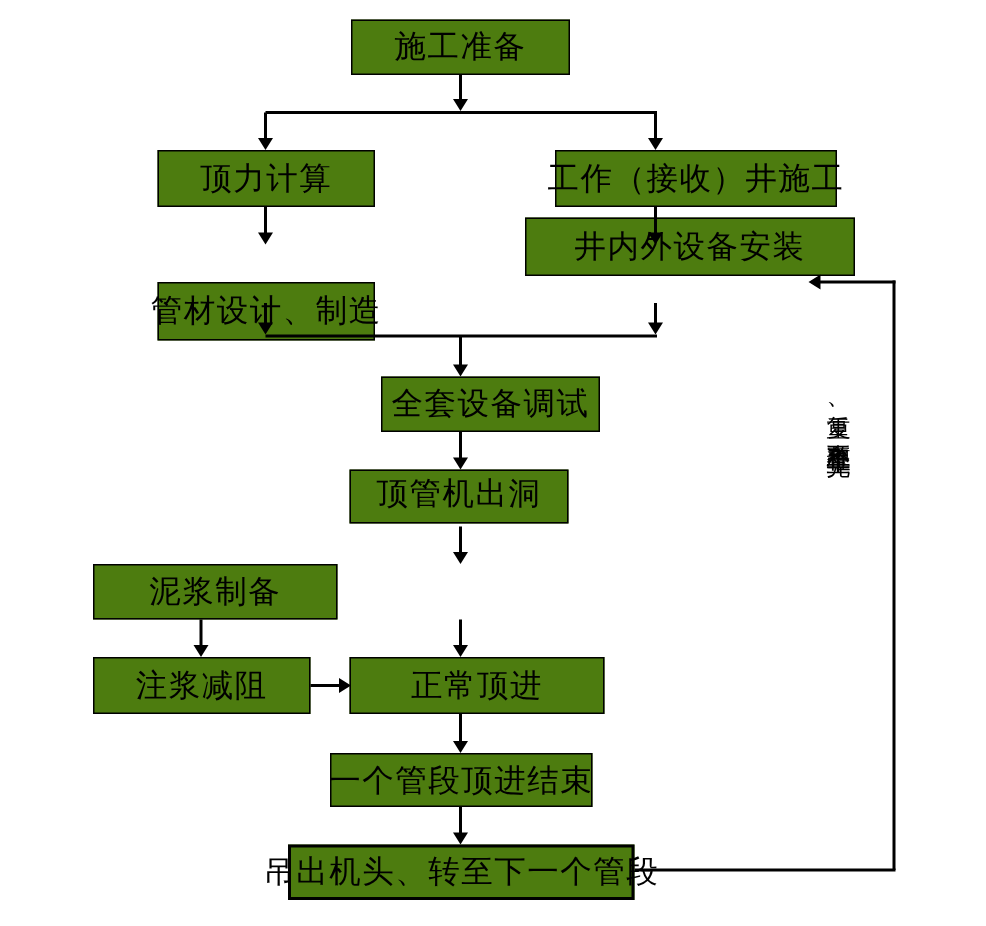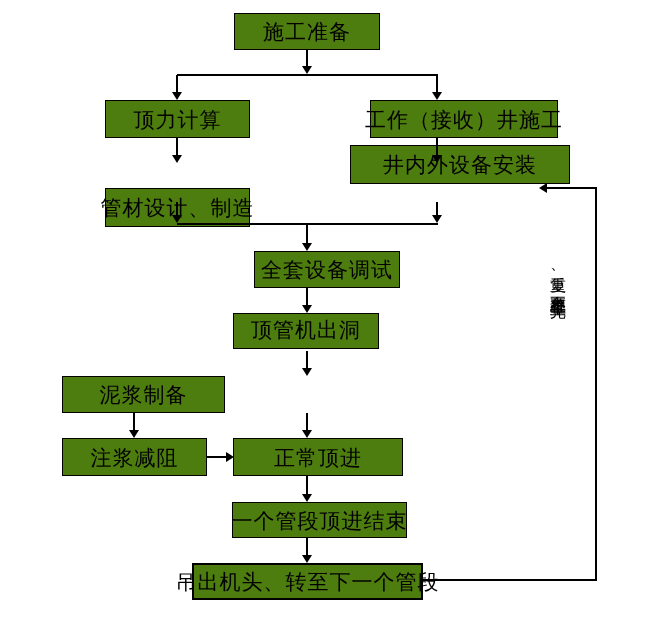--- a/index.html
+++ b/index.html
@@ -75,21 +75,21 @@
   <div class="node" style="left:234px; top:13px;  width:146px; height:37px;">施工准备</div>
   <div class="node" style="left:105px; top:100px; width:145px; height:38px;">顶力计算</div>
   <div class="node" style="left:350px; top:100px; width:188px; height:38px;margin-left:20px;">工作（接收）井施工</div>
   <div class="node" style="left:105px; top:163px; width:145px; height:39px;margin-top:25px;">管材设计、制造</div>
   <div class="node" style="left:350px; top:145px; width:220px; height:39px;">井内外设备安装</div>
   <div class="node" style="left:233px; top:251px; width:146px; height:37px;margin-left:21px;">全套设备调试</div>
   <div class="node" style="left:233px; top:313px; width:146px; height:36px;font-family:Liberation Mono, monospace;">顶管机出洞</div>
   <div class="node" style="left:62px;  top:376px; width:163px; height:37px;">泥浆制备</div>
   <div class="node" style="left:62px;  top:438px; width:145px; height:38px;">注浆减阻</div>
   <div class="node" style="left:233px; top:438px; width:170px; height:38px;">正常顶进</div>
-  <div class="node" style="left:220px; top:502px; width:175px; height:36px;margin-left:12px;">一个管段顶进结束</div>
+  <div class="node" style="left:220px; top:502px; width:175px; height:36px;">一个管段顶进结束</div>
   <div class="node thick" style="left:192px; top:563px; width:231px; height:37px;">吊出机头、转至下一个管段</div>
 
   <div class="line v" style="left:306px; top:50px;  height:18px;"></div>
   <div class="arrow down" style="left:302px; top:66px;"></div>
   <div class="line h" style="left:177px; top:74px;  width:261px;"></div>
   <div class="line v" style="left:176px; top:75px;  height:19px;"></div>
   <div class="arrow down" style="left:172px; top:92px;"></div>
   <div class="line v" style="left:436px; top:75px;  height:19px;"></div>
   <div class="arrow down" style="left:432px; top:92px;"></div>
 

